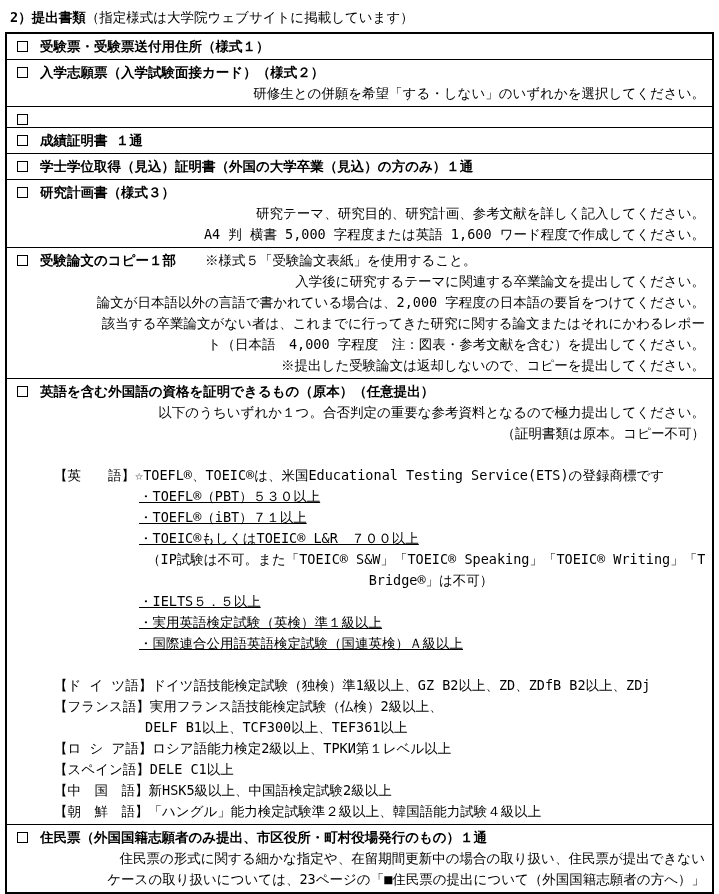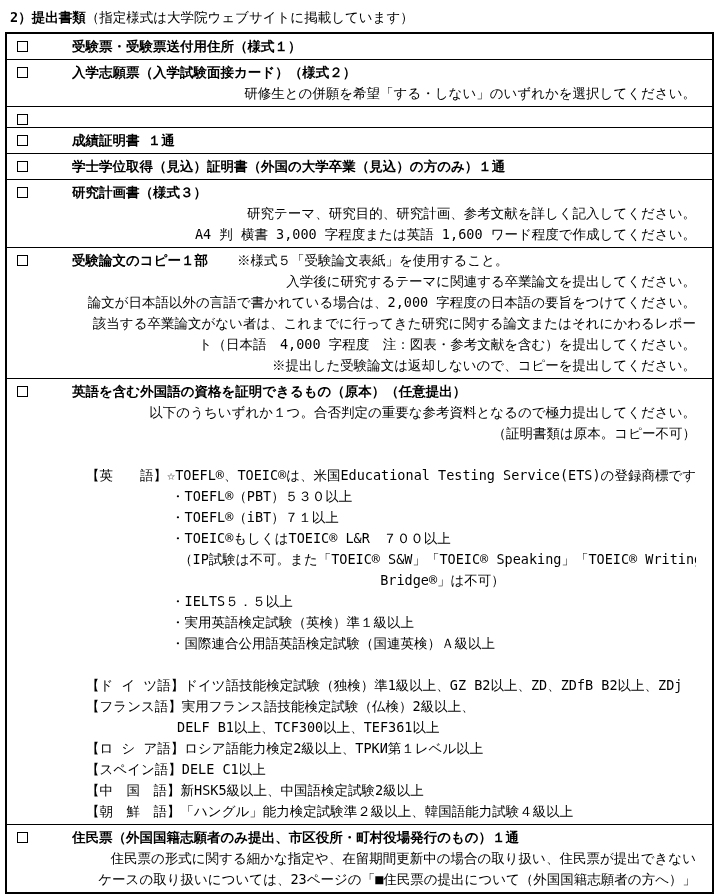--- a/index.html
+++ b/index.html
@@ -21,23 +21,22 @@
     white-space: pre;
   }
   .doc-header .h-bold { font-weight: bold; }
   .doc-table {
     margin: 4px 5px 0 5px;
     border: 2px solid #000;
   }
   .row {
     display: flex;
     border-top: 1px solid #000;
-    padding: 2px 16px 2px 7px;
+    padding: 2px 7px 2px 7px;
     box-sizing: border-box;
-    gap: 32px;
   }
   .row:first-child { border-top: none; }
   .cbx-cell {
     flex: 0 0 26px;
     width: 26px;
     padding-top: 5px;
   }
   .cbx {
     display: block;
     width: 9px;
@@ -53,21 +52,21 @@
   .title-line { white-space: pre; overflow: hidden; }
   .row-title { font-weight: bold; }
   .title-suffix { margin-left: 29px; font-weight: normal; }
   .line {
     white-space: pre;
     overflow: hidden;
   }
   .line.blank  { height: 21px; }
   .line.plain  { padding-left: 0; text-align: right; }
   .line.label  { padding-left: 14px; }
-  .line.bullet { padding-left: 99px; }
+  .line.bullet { padding-left: 99px; text-decoration: underline; }
   .line.paren  { padding-left: 107px; }
   .line.bridge { padding-left: 117px; text-align: center; }
   .line.cont   { padding-left: 105px; }
 </style>
 </head>
 <body>
 
 <div class="doc-header"><span class="h-bold">2）提出書類</span><span>（指定様式は大学院ウェブサイトに掲載しています）</span></div>
 
 <div class="doc-table" id="rows">
@@ -109,21 +108,21 @@
         <div class="title-line"><span class="row-title">学士学位取得（見込）証明書（外国の大学卒業（見込）の方のみ）１通</span></div>
       </div>
     </div>
     <div class="row">
       <div class="cbx-cell">
         <span class="cbx"></span>
       </div>
       <div class="row-content">
         <div class="title-line"><span class="row-title">研究計画書（様式３）</span></div>
         <div class="line plain">研究テーマ、研究目的、研究計画、参考文献を詳しく記入してください。</div>
-        <div class="line plain">A4 判 横書 3,000 字程度または英語 1,600 ワード程度で作成してください。</div>
+        <div class="line plain">A4 判 横書 5,000 字程度または英語 1,600 ワード程度で作成してください。</div>
       </div>
     </div>
     <div class="row">
       <div class="cbx-cell">
         <span class="cbx"></span>
       </div>
       <div class="row-content">
         <div class="title-line"><span class="row-title">受験論文のコピー１部</span><span class="title-suffix">※様式５「受験論文表紙」を使用すること。</span></div>
         <div class="line plain">入学後に研究するテーマに関連する卒業論文を提出してください。</div>
         <div class="line plain">論文が日本語以外の言語で書かれている場合は、2,000 字程度の日本語の要旨をつけてください。</div>

